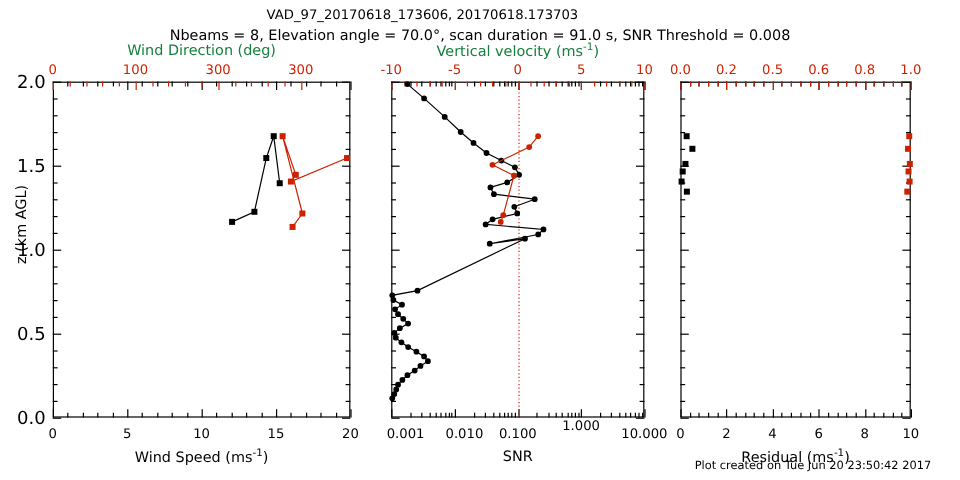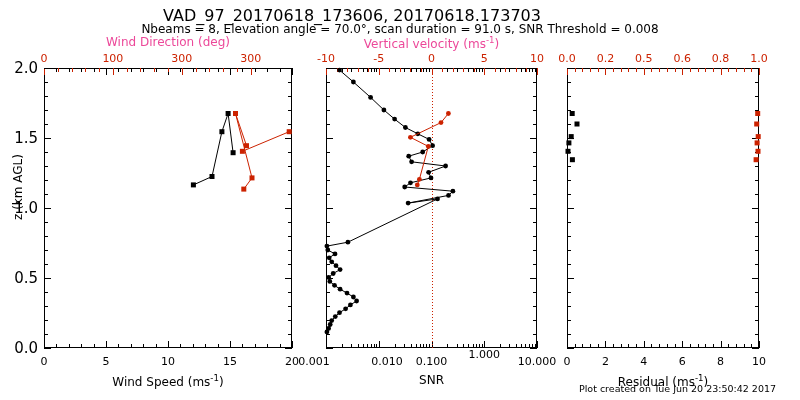--- a/index.html
+++ b/index.html
@@ -1,27 +1,27 @@
 <!DOCTYPE html>
 <html><head>
 <meta charset="utf-8">
 <style>
   html,body{margin:0;padding:0;background:#ffffff;}
   body{width:800px;height:400px;overflow:hidden;
        font-family:"DejaVu Sans","Liberation Sans",sans-serif;color:#000;}
   #root{position:relative;width:800px;height:400px;}
   .ttl{position:absolute;text-align:center;white-space:pre;}
-  #title-main{left:0;top:6px;width:704px;font-size:16px;}
+  #title-main{left:0;top:6px;width:704px;font-size:11px;}
   #title-sub{left:0;top:22px;width:800px;font-size:12px;}
   #created{position:absolute;left:555px;top:383px;width:245px;text-align:center;
            font-size:9.5px;white-space:pre;}
   .panel{position:absolute;box-sizing:border-box;border:1px solid #000;background:#fff;}
   .plotsvg{position:absolute;left:0;top:0;overflow:visible;}
   .axlab{position:absolute;text-align:center;white-space:pre;font-size:12px;}
-  .axlab.red{color:#ec4899;}
+  .axlab.red{color:#15803d;}
   .tkl{position:absolute;font-size:11px;white-space:pre;transform:translateX(-50%);}
   .tkl.red{color:#cc2200;}
   .ytkl{position:absolute;font-size:15px;white-space:pre;
         transform:translateY(-50%);text-align:right;}
   #ylabel{position:absolute;left:-22px;top:180px;width:80px;font-size:12px;
           text-align:center;transform:rotate(-90deg);white-space:pre;}
   sup{font-size:0.72em;vertical-align:super;}
 </style>
 </head>
 <body>
@@ -368,21 +368,21 @@
       <g>
         <polyline points="448.4,113.5 441.0,122.6 410.4,137.3 428.3,146.4 419.4,179.3 417.3,184.9" fill="none" stroke="#cc2200" stroke-width="1"></polyline>
         <circle cx="448.4" cy="113.5" r="2.4" fill="#cc2200"></circle>
         <circle cx="441.0" cy="122.6" r="2.4" fill="#cc2200"></circle>
         <circle cx="410.4" cy="137.3" r="2.4" fill="#cc2200"></circle>
         <circle cx="428.3" cy="146.4" r="2.4" fill="#cc2200"></circle>
         <circle cx="419.4" cy="179.3" r="2.4" fill="#cc2200"></circle>
         <circle cx="417.3" cy="184.9" r="2.4" fill="#cc2200"></circle>
       </g>
     </svg>
-    <div class="tkl" style="left: 314px; top: 355px; text-align: center;">0.001</div>
+    <div class="tkl" style="left: 338px; top: 355px; text-align: center;">0.001</div>
     <div class="tkl" style="left: 387px; top: 355px;">0.010</div>
     <div class="tkl" style="left: 431.5px; top: 355px;">0.100</div>
     <div class="tkl" style="left: 484.25px; top: 348px;">1.000</div>
     <div class="tkl" style="left: 537px; top: 355px;">10.000</div>
     <div class="tkl red" style="left: 326px; top: 52px;">-10</div>
     <div class="tkl red" style="left: 378.75px; top: 52px;">-5</div>
     <div class="tkl red" style="left: 431.5px; top: 52px;">0</div>
     <div class="tkl red" style="left: 484.25px; top: 52px;">5</div>
     <div class="tkl red" style="left: 537px; top: 52px;">10</div>
     <div class="axlab" style="left: 326px; width: 211px; top: 373px;">SNR</div>

